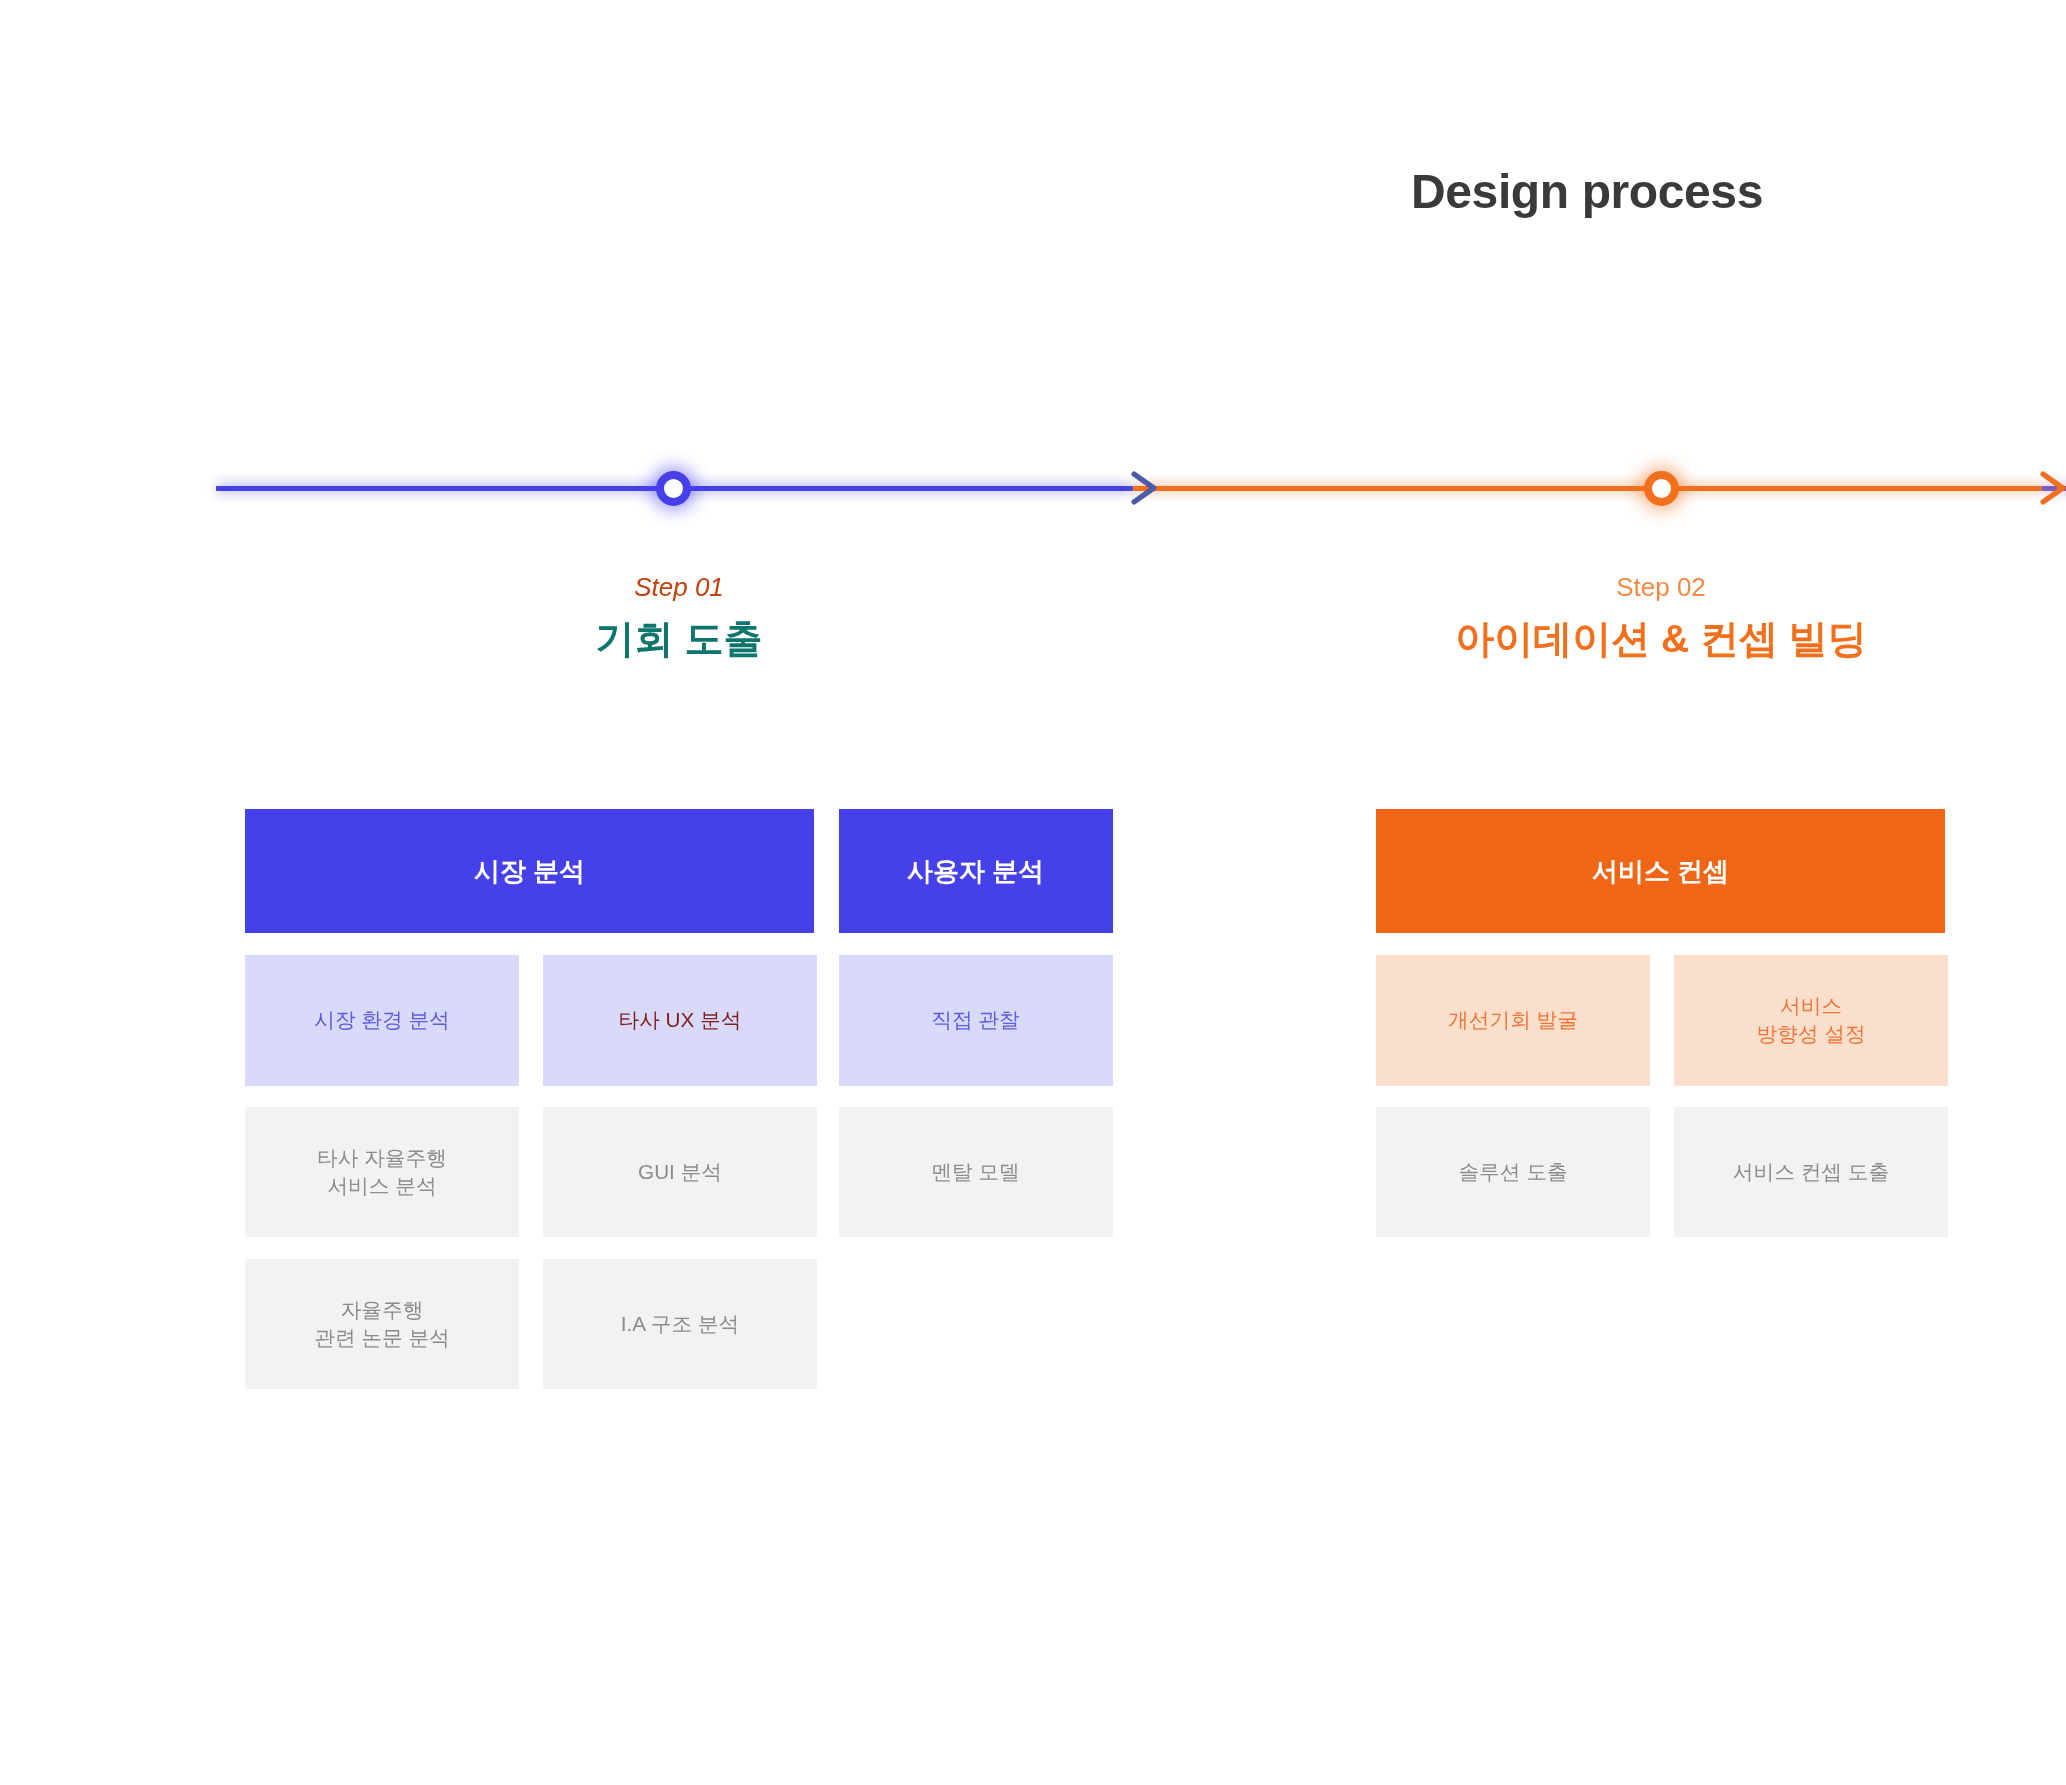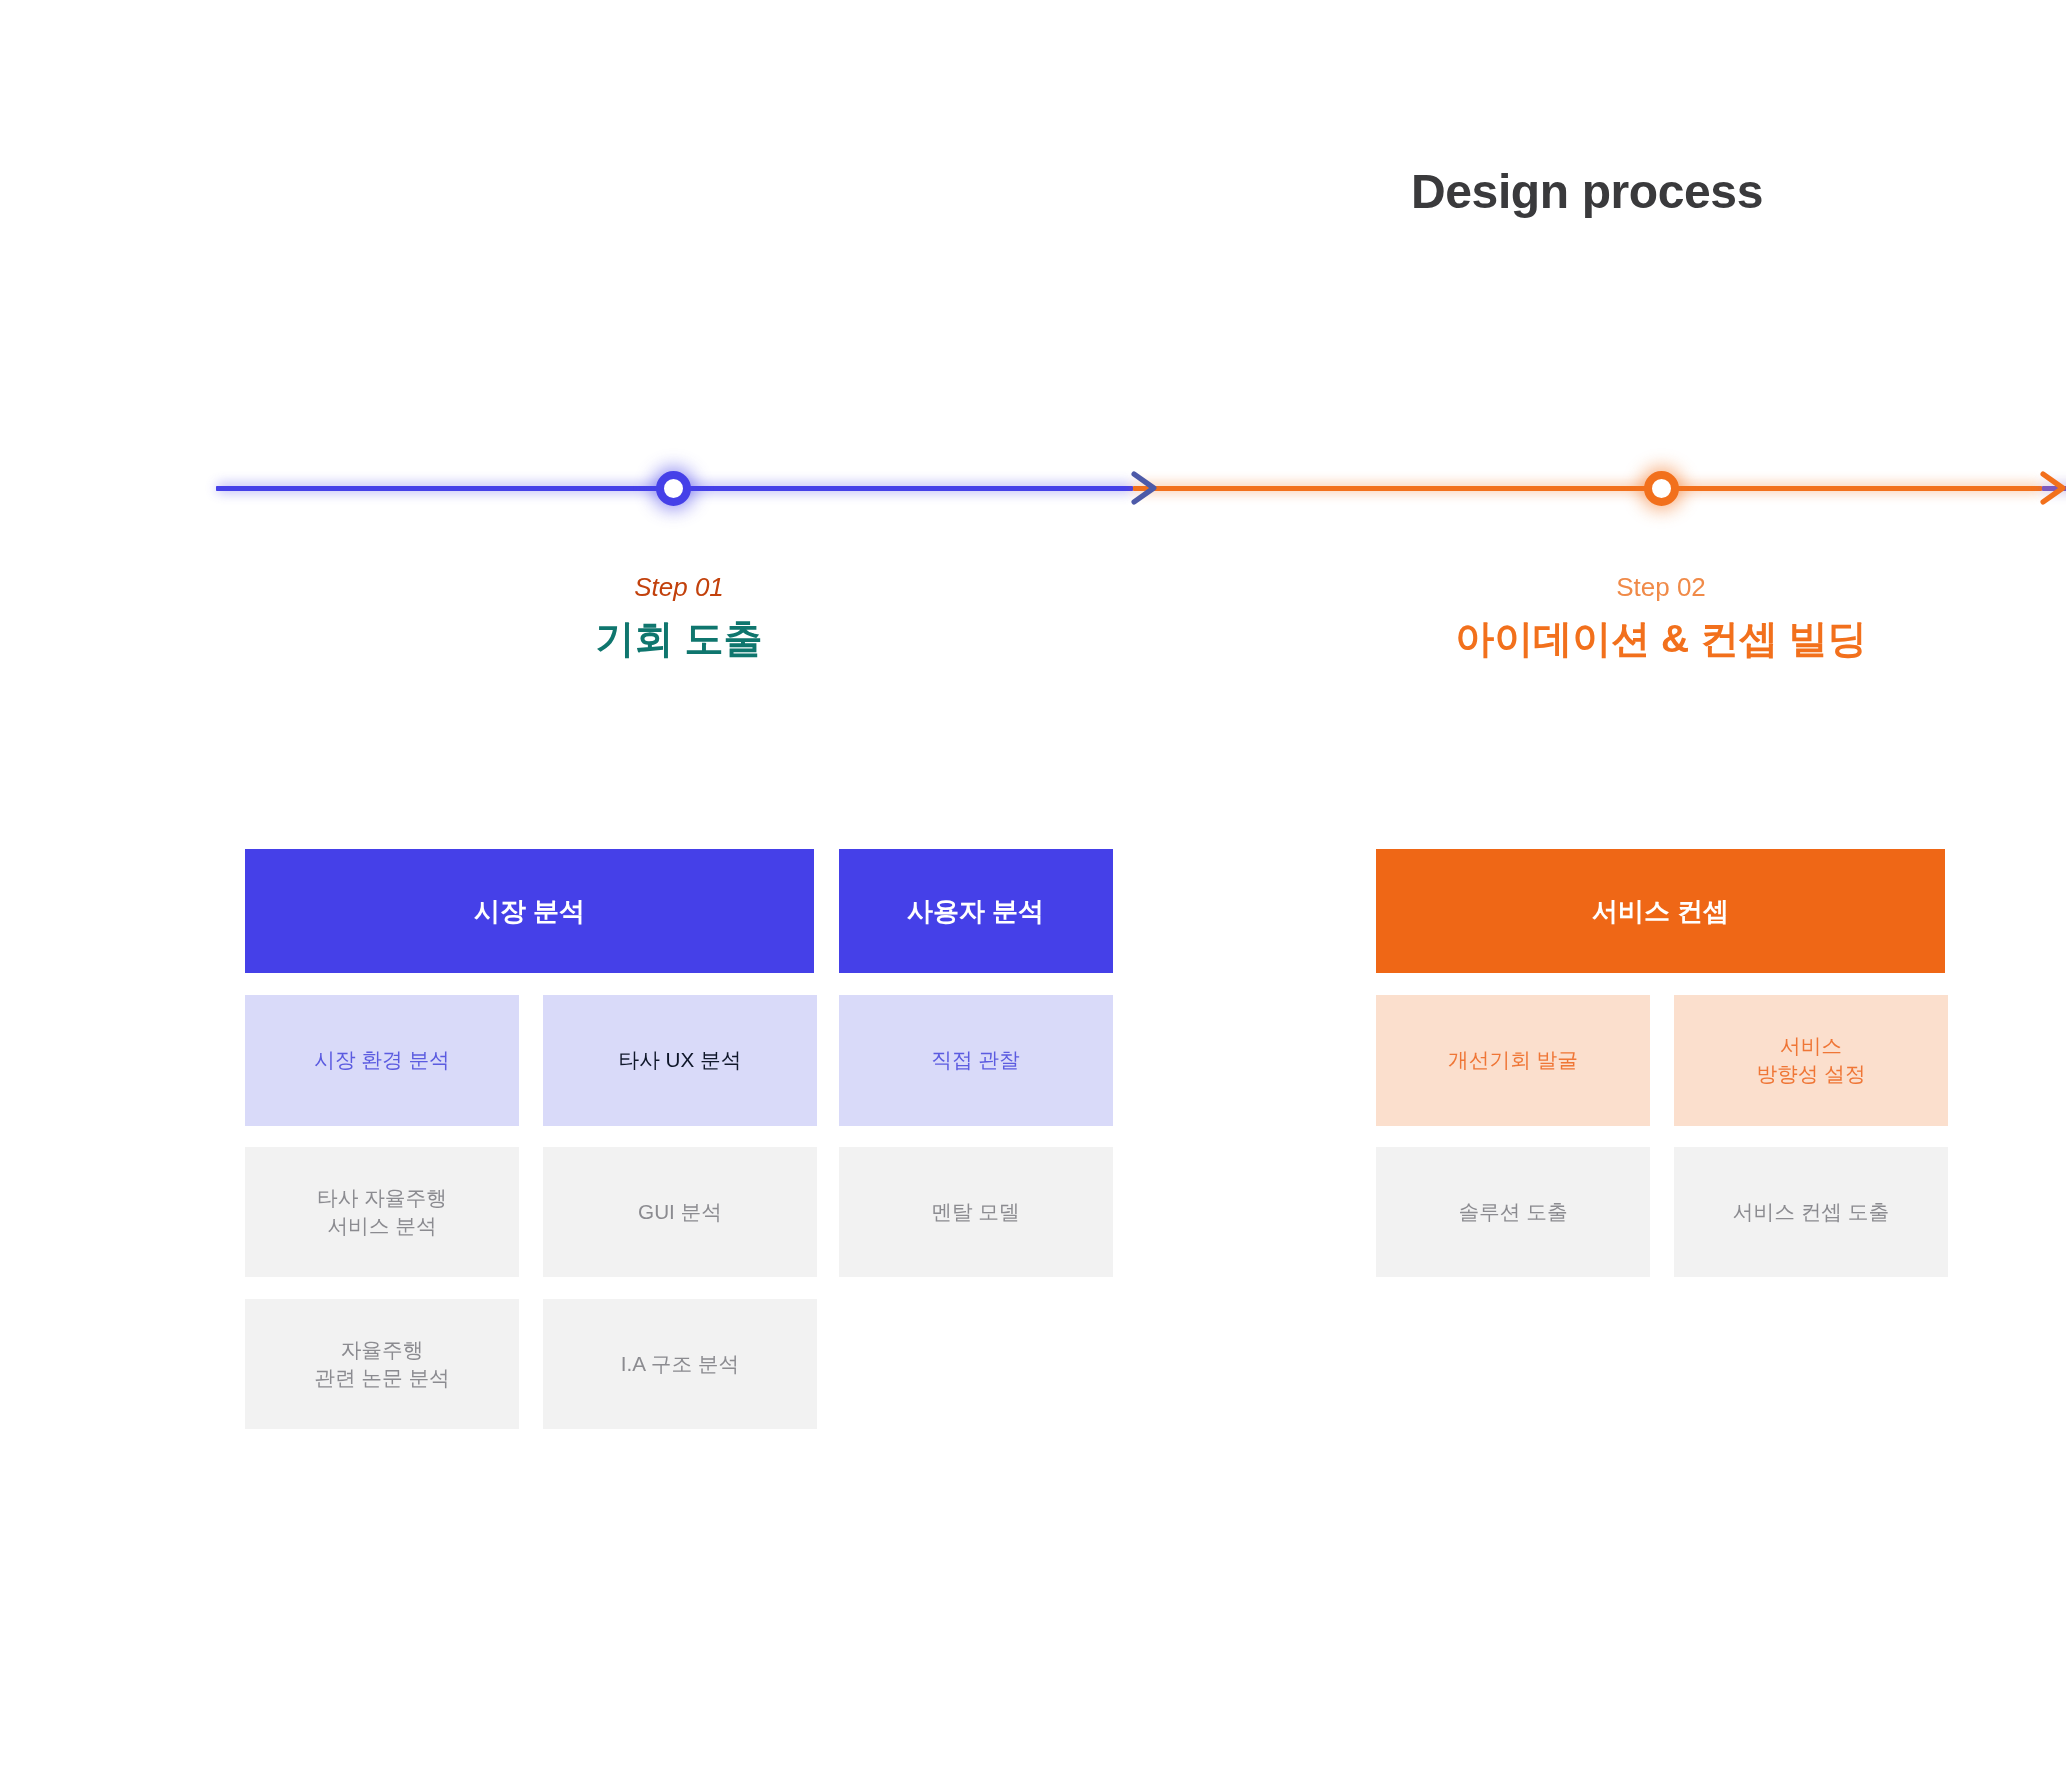--- a/index.html
+++ b/index.html
@@ -46,21 +46,21 @@
   }
   .t-cell{
     display:flex;align-items:center;justify-content:center;
     height:130px;font-size:20.7px;font-weight:400;color:#8b8b90;
     background:#f2f2f2;text-align:center;line-height:1.35;
     box-sizing:border-box;padding:0 6.6px;
   }
   .hidden-cell{visibility:hidden;}
 
   
-  .group{display:flex;flex-direction:column;gap:21.5px;margin-top:40px;}
+  .group{display:flex;flex-direction:column;gap:21.5px;}
   .group-cols{display:flex;gap:24px;}
 </style>
 </head>
 <body>
 
 <div id="page-title">Design process</div>
 
 <div id="timeline">
     <div class="tl-glow" style="left: 216px; width: 917px; background: rgb(69, 64, 232);"></div>
     <div class="tl-seg" style="left: 216px; width: 917px; background: rgb(69, 64, 232);"></div>
@@ -94,21 +94,21 @@
         <div class="t-head" style="width: 569px; background: rgb(69, 64, 232);">시장 분석</div>
         <div class="group-cols">
           <div class="tcol" style="width: 274px;">
             <div class="t-sub" style="background: rgb(217, 218, 249); color: rgb(91, 91, 224); white-space: pre-line;">시장 환경 분석</div>
             <div class="t-cell" style="white-space: pre-line;">타사 자율주행
 서비스 분석</div>
             <div class="t-cell" style="white-space: pre-line;">자율주행
 관련 논문 분석</div>
           </div>
           <div class="tcol" style="width: 274px;">
-            <div class="t-sub" style="background: rgb(217, 218, 249); color: #0f172a; white-space: pre-line;">타사 UX 분석</div>
+            <div class="t-sub" style="background: rgb(217, 218, 249); color: #7f1d1d; white-space: pre-line;">타사 UX 분석</div>
             <div class="t-cell" style="white-space: pre-line;">GUI 분석</div>
             <div class="t-cell" style="white-space: pre-line;">I.A 구조 분석</div>
           </div>
         </div>
       </div>
       <div class="group">
         <div class="t-head" style="width: 274px; background: rgb(69, 64, 232);">사용자 분석</div>
         <div class="group-cols">
           <div class="tcol" style="width: 274px;">
             <div class="t-sub" style="background: rgb(217, 218, 249); color: rgb(91, 91, 224); white-space: pre-line;">직접 관찰</div>

